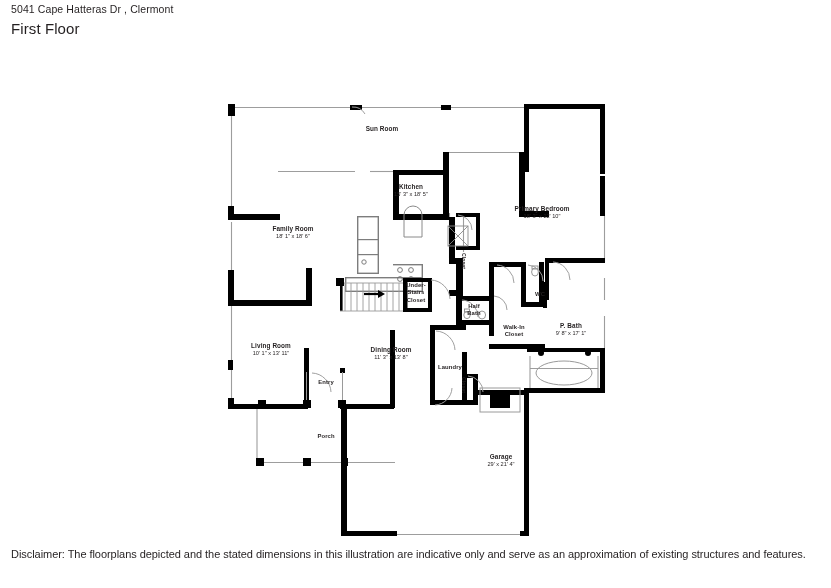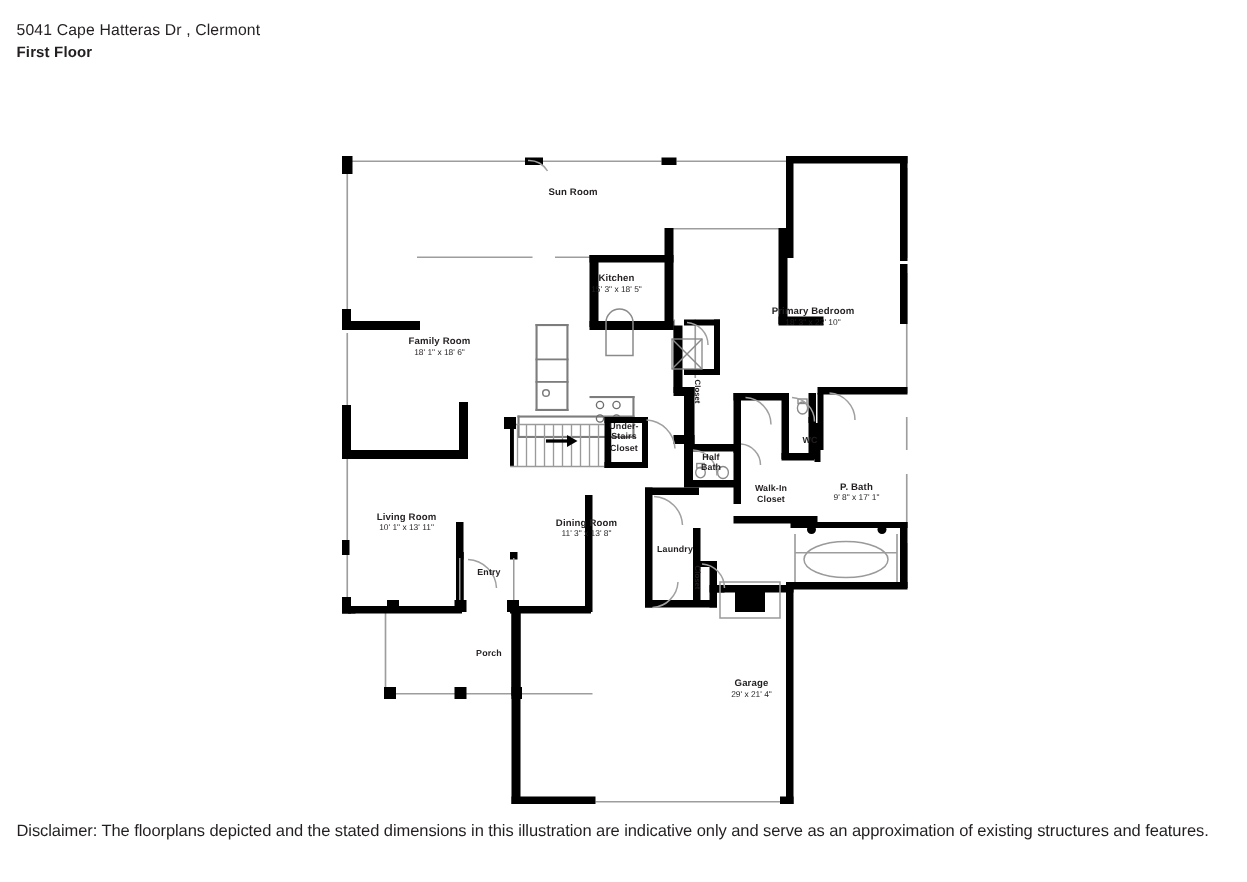--- a/index.html
+++ b/index.html
@@ -13,33 +13,32 @@
     position: relative;
     font-family: "Liberation Sans", sans-serif;
     color: #231f20;
     overflow: hidden;
   }
 
   
   #header {
     position: absolute;
     left: 11px;
-    top: 12px;
+    top: 1px;
     line-height: 1.55;
   }
   #header .addr {
     font-size: 10.5px;
     color: #231f20;
     letter-spacing: 0.1px;
   }
   #header .floor {
-    font-size: 10px;
+    font-size: 15px;
     color: #231f20;
     letter-spacing: 0.1px;
-    font-weight: bold;
   }
 
   
   #plan-wrap {
     position: absolute;
     left: 0;
     top: 0;
     width: 831px;
     height: 540px;
   }

